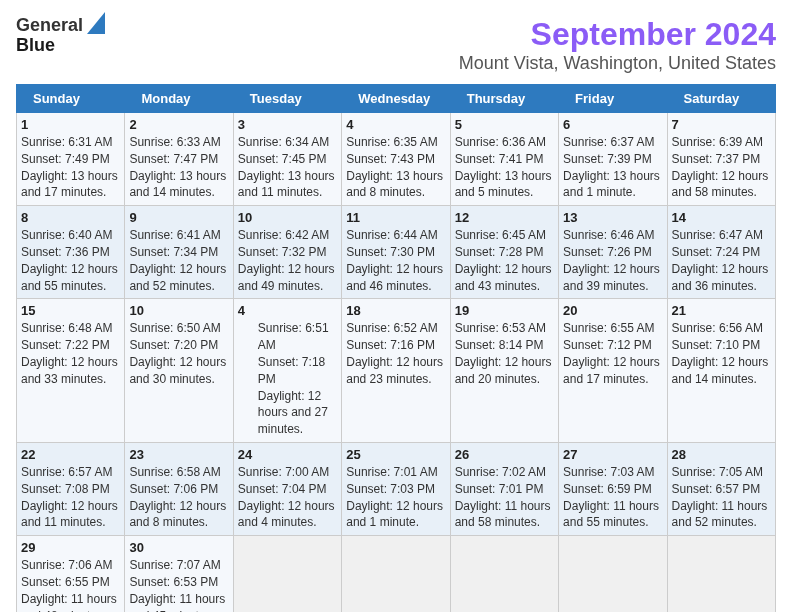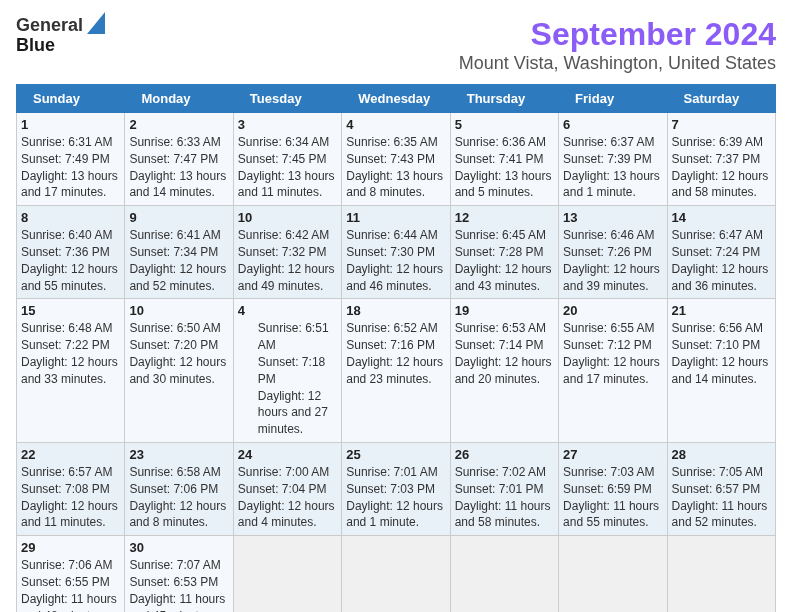--- a/index.html
+++ b/index.html
@@ -237,21 +237,21 @@
         </td>
         <td>
           <span class="day-num">18</span>
           <div class="day-info" style="white-space: pre-line;">Sunrise: 6:52 AM
 Sunset: 7:16 PM
 Daylight: 12 hours and 23 minutes.</div>
         </td>
         <td>
           <span class="day-num">19</span>
           <div class="day-info" style="white-space: pre-line;">Sunrise: 6:53 AM
-Sunset: 7:14 PM
+Sunset: 8:14 PM
 Daylight: 12 hours and 20 minutes.</div>
         </td>
         <td>
           <span class="day-num">20</span>
           <div class="day-info" style="white-space: pre-line;">Sunrise: 6:55 AM
 Sunset: 7:12 PM
 Daylight: 12 hours and 17 minutes.</div>
         </td>
         <td>
           <span class="day-num">21</span>

